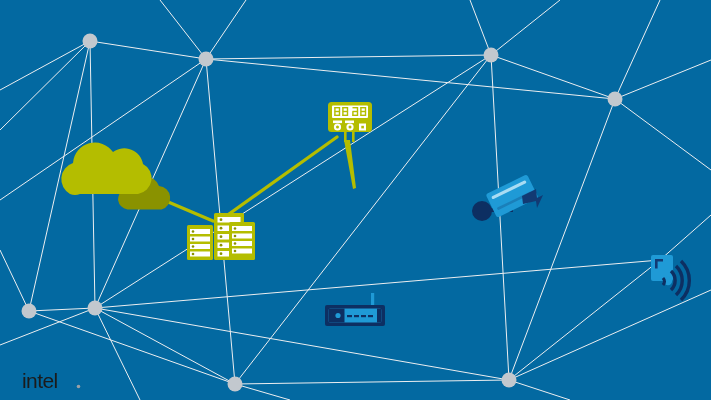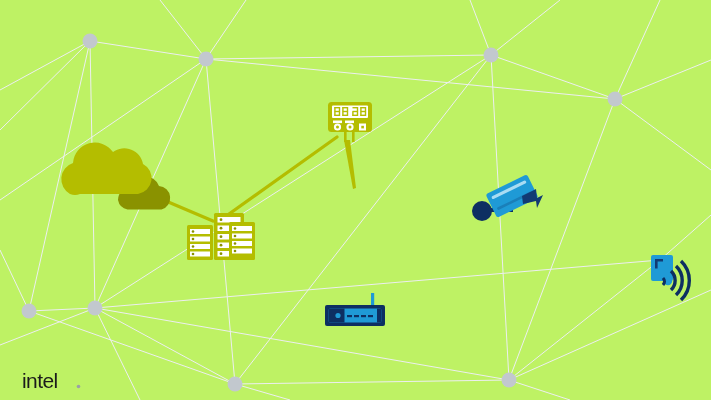--- a/index.html
+++ b/index.html
@@ -32,21 +32,21 @@
     left: 22px;
     top: 370px;
     z-index: 5;
     line-height: 1;
   }
   #brand svg { display: block; }
 </style>
 </head>
 <body>
 
-<div id="stage" style="background: #bef264;">
+<div id="stage" style="background: #0369a1;">
 
   <svg id="bg-mesh" viewBox="0 0 711 400" xmlns="http://www.w3.org/2000/svg">
     <g id="mesh-edges">
         <line x1="90" y1="41" x2="206" y2="59" stroke="#eceef0" stroke-width="1"></line>
         <line x1="90" y1="41" x2="29" y2="311" stroke="#eceef0" stroke-width="1"></line>
         <line x1="90" y1="41" x2="95" y2="308" stroke="#eceef0" stroke-width="1"></line>
         <line x1="90" y1="41" x2="0" y2="130" stroke="#eceef0" stroke-width="1"></line>
         <line x1="206" y1="59" x2="491" y2="55" stroke="#eceef0" stroke-width="1"></line>
         <line x1="206" y1="59" x2="615" y2="99" stroke="#eceef0" stroke-width="1"></line>
         <line x1="206" y1="59" x2="95" y2="308" stroke="#eceef0" stroke-width="1"></line>

